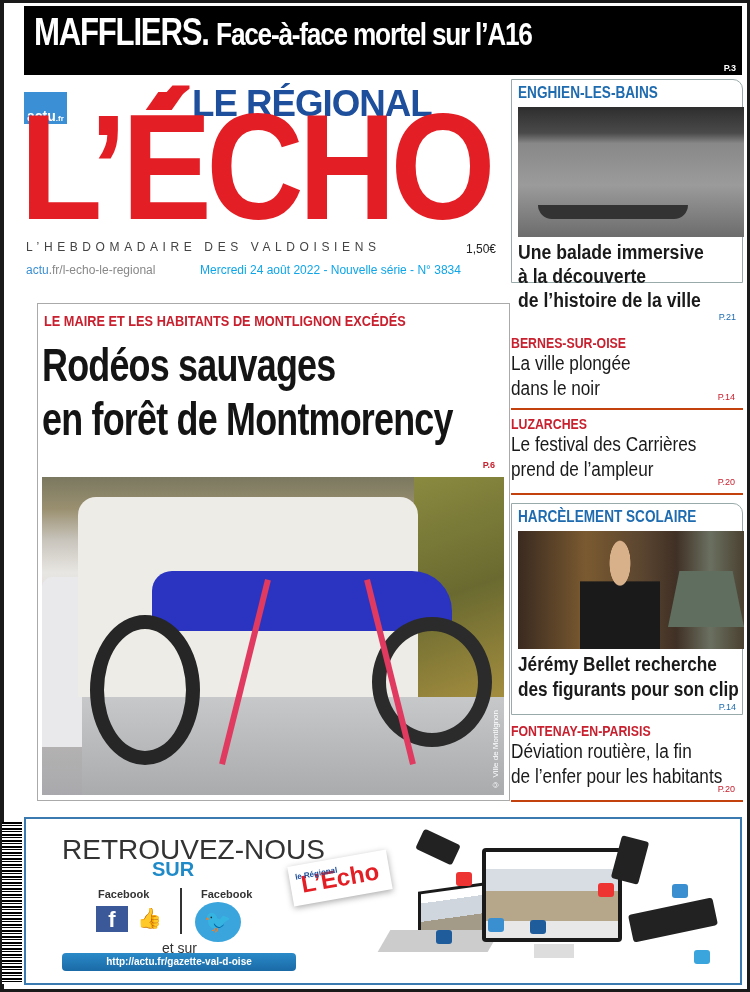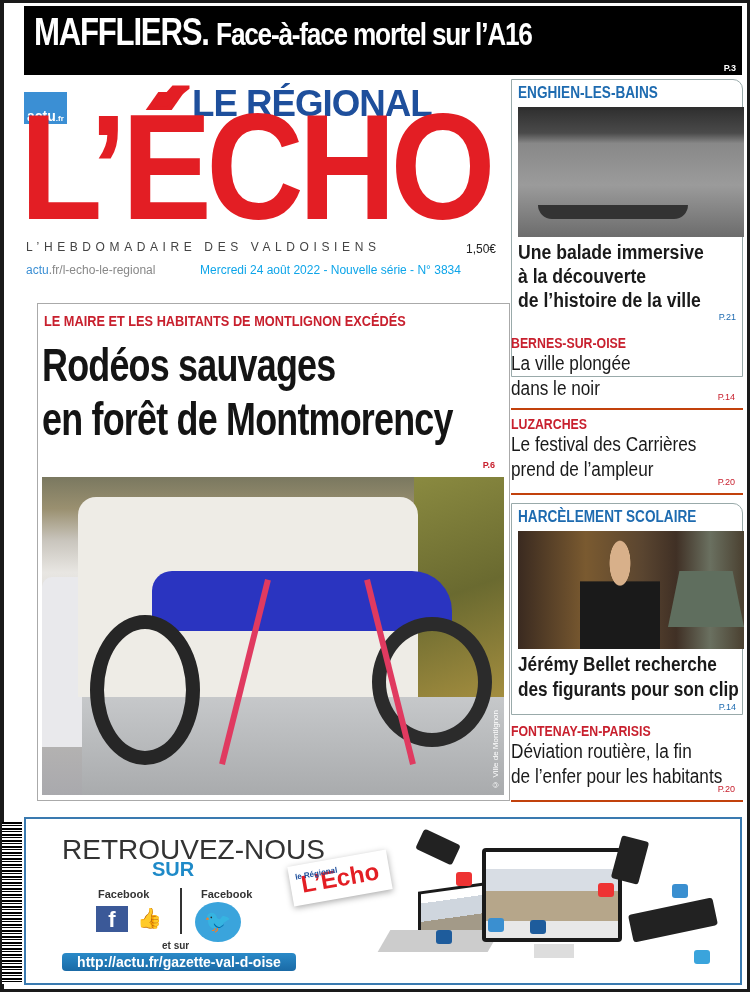--- a/index.html
+++ b/index.html
@@ -30,21 +30,21 @@
 .photo .bed{position:absolute;left:40px;top:220px;width:422px;height:98px;background:linear-gradient(180deg,#c6c8ca,#a9abad)}
 .photo .car{position:absolute;left:0;top:100px;width:50px;height:170px;background:#e9e9ec;border-radius:10px 0 0 0}
 .photo .tank{position:absolute;left:110px;top:94px;width:300px;height:60px;background:#2a34c0;border-radius:20px 40px 6px 10px}
 .photo .w1{position:absolute;left:48px;top:138px;width:110px;height:150px;border:14px solid #262626;border-radius:50%}
 .photo .w2{position:absolute;left:330px;top:140px;width:120px;height:130px;border:14px solid #2b2b2b;border-radius:50%}
 .photo .strap1{position:absolute;left:200px;top:100px;width:6px;height:190px;background:#e03a60;transform:rotate(14deg)}
 .photo .strap2{position:absolute;left:345px;top:100px;width:6px;height:190px;background:#e03a60;transform:rotate(-14deg)}
 .credit{position:absolute;right:4px;bottom:6px;writing-mode:vertical-rl;transform:rotate(180deg);font-size:8px;color:#fff}
 .side{position:absolute;left:511px;width:232px}
 .box{border:1px solid #9aa;border-radius:0 10px 0 0}
-.b1{top:79px;height:298px}
+.b1{top:79px;height:204px}
 .b1 .lab,.b3 .lab{position:absolute;left:6px;top:4px;font-size:16px;font-weight:bold;color:#1e6bb0;white-space:nowrap;transform:scaleX(0.85);transform-origin:left}
 .b1 .img{position:absolute;left:6px;top:27px;width:226px;height:130px;background:linear-gradient(180deg,#2e2e2e 0%,#4a4a4a 20%,#888 28%,#9b9b9b 60%,#6c6c6c 100%)}
 .b1 .img .boat{position:absolute;left:20px;top:98px;width:150px;height:14px;background:#333;border-radius:0 0 20px 20px}
 .b1 .h{position:absolute;left:6px;top:160px;font-size:20px;font-weight:bold;color:#1a1a1a;line-height:24px;white-space:nowrap;transform:scaleX(0.88);transform-origin:left top}
 .b1 .pg,.b3 .pg{position:absolute;right:6px;font-size:9px;color:#1e6bb0}
 .b1 .pg{top:232px}
 .brief{position:absolute;left:511px;width:232px;border-bottom:2px solid #c2410c}
 .brief .lab{font-size:14px;font-weight:bold;color:#c8202e;white-space:nowrap;transform:scaleX(0.88);transform-origin:left;margin-top:3px}
 .brief .h{font-size:20px;color:#1a1a1a;line-height:25px;white-space:nowrap;transform:scaleX(0.86);transform-origin:left top}
 .brief .pg{position:absolute;right:8px;bottom:6px;font-size:9px;color:#c8202e}
@@ -60,22 +60,22 @@
 .promo{position:absolute;left:24px;top:817px;width:718px;height:168px;border:2px solid #3a7ab0;background:#fff}
 .barcode{position:absolute;left:2px;top:822px;width:20px;height:162px;background:repeating-linear-gradient(180deg,#000 0 2px,#fff 2px 3px,#000 3px 4px,#fff 4px 6px)}
 .pr-title{position:absolute;left:62px;top:834px;font-size:28px;color:#333;white-space:nowrap}
 .pr-sur{position:absolute;left:152px;top:858px;font-size:20px;font-weight:bold;color:#1e8ac8}
 .pr-fb{position:absolute;left:98px;top:888px;font-size:11px;font-weight:bold;color:#333}
 .pr-tw{position:absolute;left:201px;top:888px;font-size:11px;font-weight:bold;color:#333}
 .fb-icon{position:absolute;left:96px;top:906px;width:32px;height:26px;background:#3b5998;color:#fff;font-size:22px;font-weight:bold;text-align:center;line-height:28px}
 .like-icon{position:absolute;left:137px;top:906px;font-size:20px;color:#3b5998}
 .divider{position:absolute;left:180px;top:888px;width:2px;height:46px;background:#333}
 .tw-icon{position:absolute;left:195px;top:902px;width:46px;height:40px;border-radius:50%;background:#3aa4dc;color:#fff;font-size:22px;text-align:center;line-height:40px}
-.pr-et{position:absolute;left:162px;top:940px;font-size:10px;font-weight:bold;color:#333}
-.pr-url{position:absolute;left:62px;top:953px;width:234px;height:18px;border-radius:4px;background:linear-gradient(180deg,#2a8ac8,#1a6aa6);color:#fff;font-size:14px;font-weight:bold;text-align:center;line-height:18px}
+.pr-et{position:absolute;left:162px;top:940px;font-size:14px;font-weight:normal;color:#333}
+.pr-url{position:absolute;left:62px;top:953px;width:234px;height:18px;border-radius:4px;background:linear-gradient(180deg,#2a8ac8,#1a6aa6);color:#fff;font-size:10px;font-weight:bold;text-align:center;line-height:18px}
 .logo-card{position:absolute;left:290px;top:858px;width:100px;height:40px;background:#fff;box-shadow:0 2px 6px #aaa;transform:rotate(-10deg);color:#e31e24;font-weight:bold;font-size:24px;line-height:40px;text-align:center}
 .logo-card small{position:absolute;left:6px;top:-8px;font-size:8px;color:#1e4f9c}
 .monitor{position:absolute;left:482px;top:848px;width:140px;height:94px;background:#1a1a1a;border-radius:4px;padding:4px}
 .monitor .sc{width:100%;height:100%;background:linear-gradient(180deg,#fff 0 20%,#d8dde4 20% 45%,#b6a68a 45% 80%,#e8e8e8 80%)}
 .stand{position:absolute;left:534px;top:944px;width:40px;height:14px;background:#ddd}
 .laptop{position:absolute;left:418px;top:886px;width:82px;height:52px;background:#1a1a1a;transform:skewY(-8deg);padding:3px}
 .laptop .sc{width:100%;height:100%;background:linear-gradient(180deg,#fff 0 20%,#cfd6de 20% 60%,#a39a88 60%)}
 .kb{position:absolute;left:384px;top:930px;width:110px;height:22px;background:#ccc;transform:skewX(-30deg)}
 .phone1{position:absolute;left:418px;top:836px;width:40px;height:22px;background:#222;transform:rotate(25deg);border-radius:3px}
 .phone2{position:absolute;left:616px;top:838px;width:28px;height:44px;background:#222;transform:rotate(15deg);border-radius:3px}

